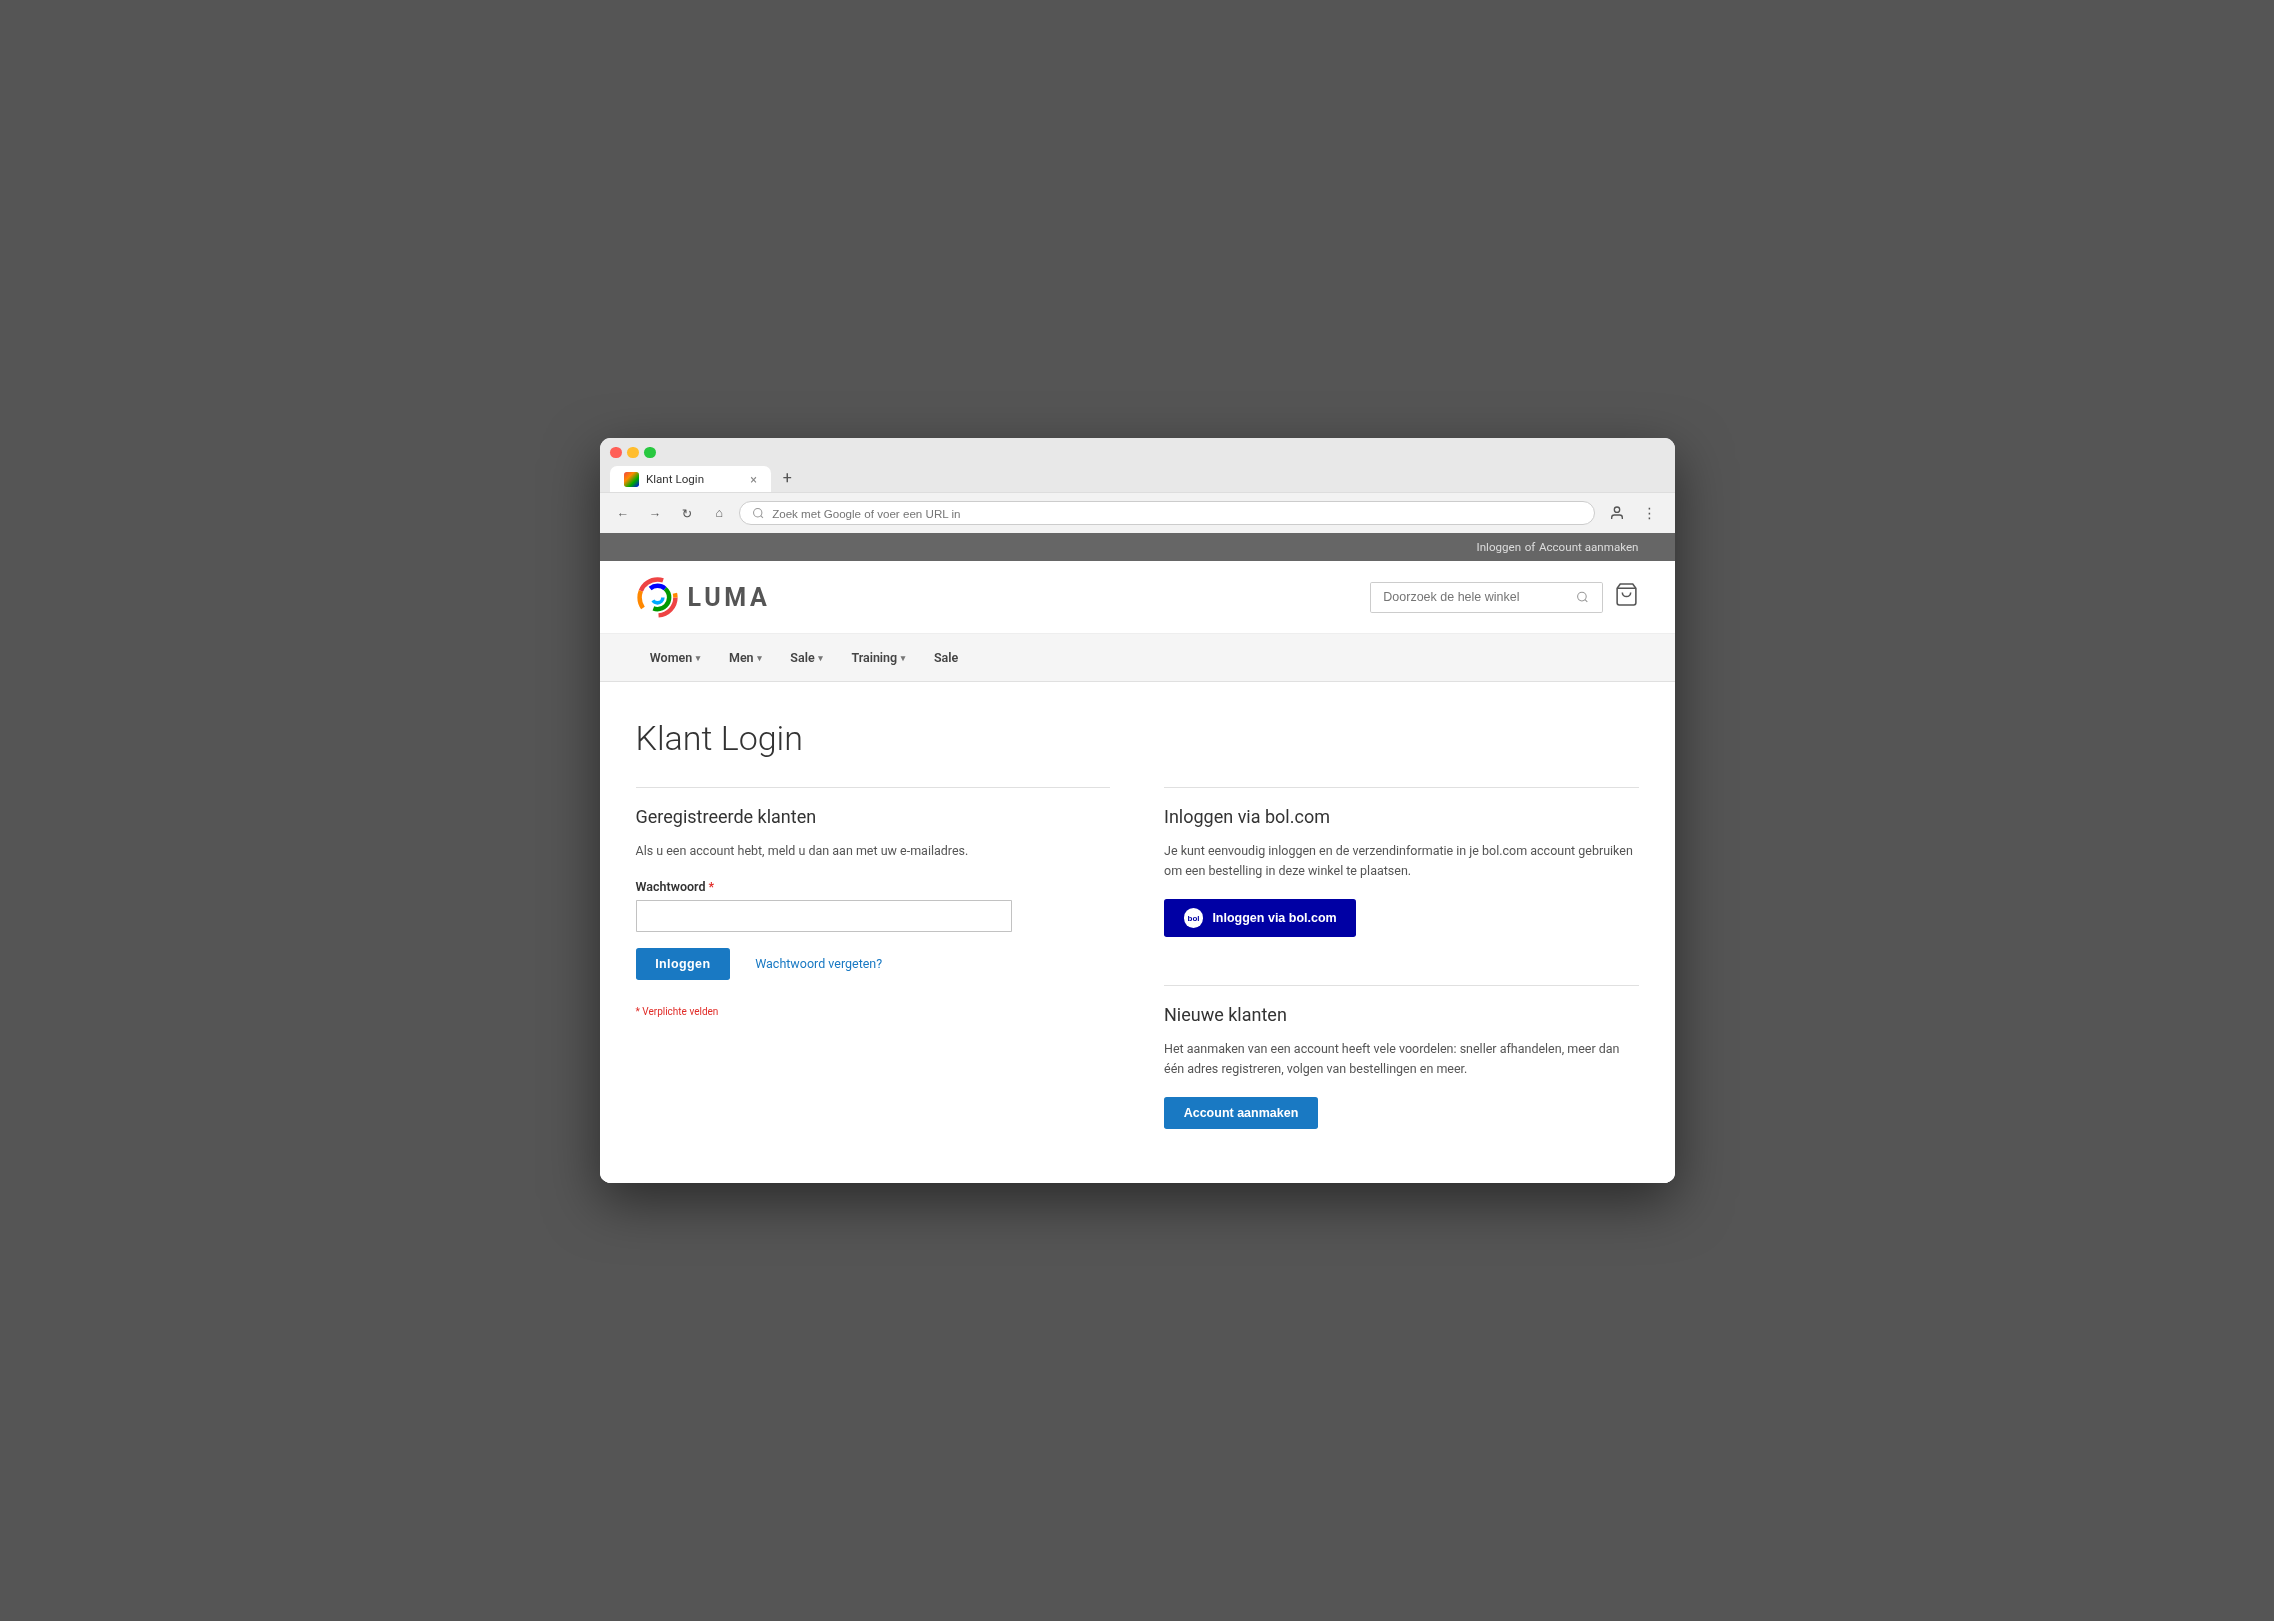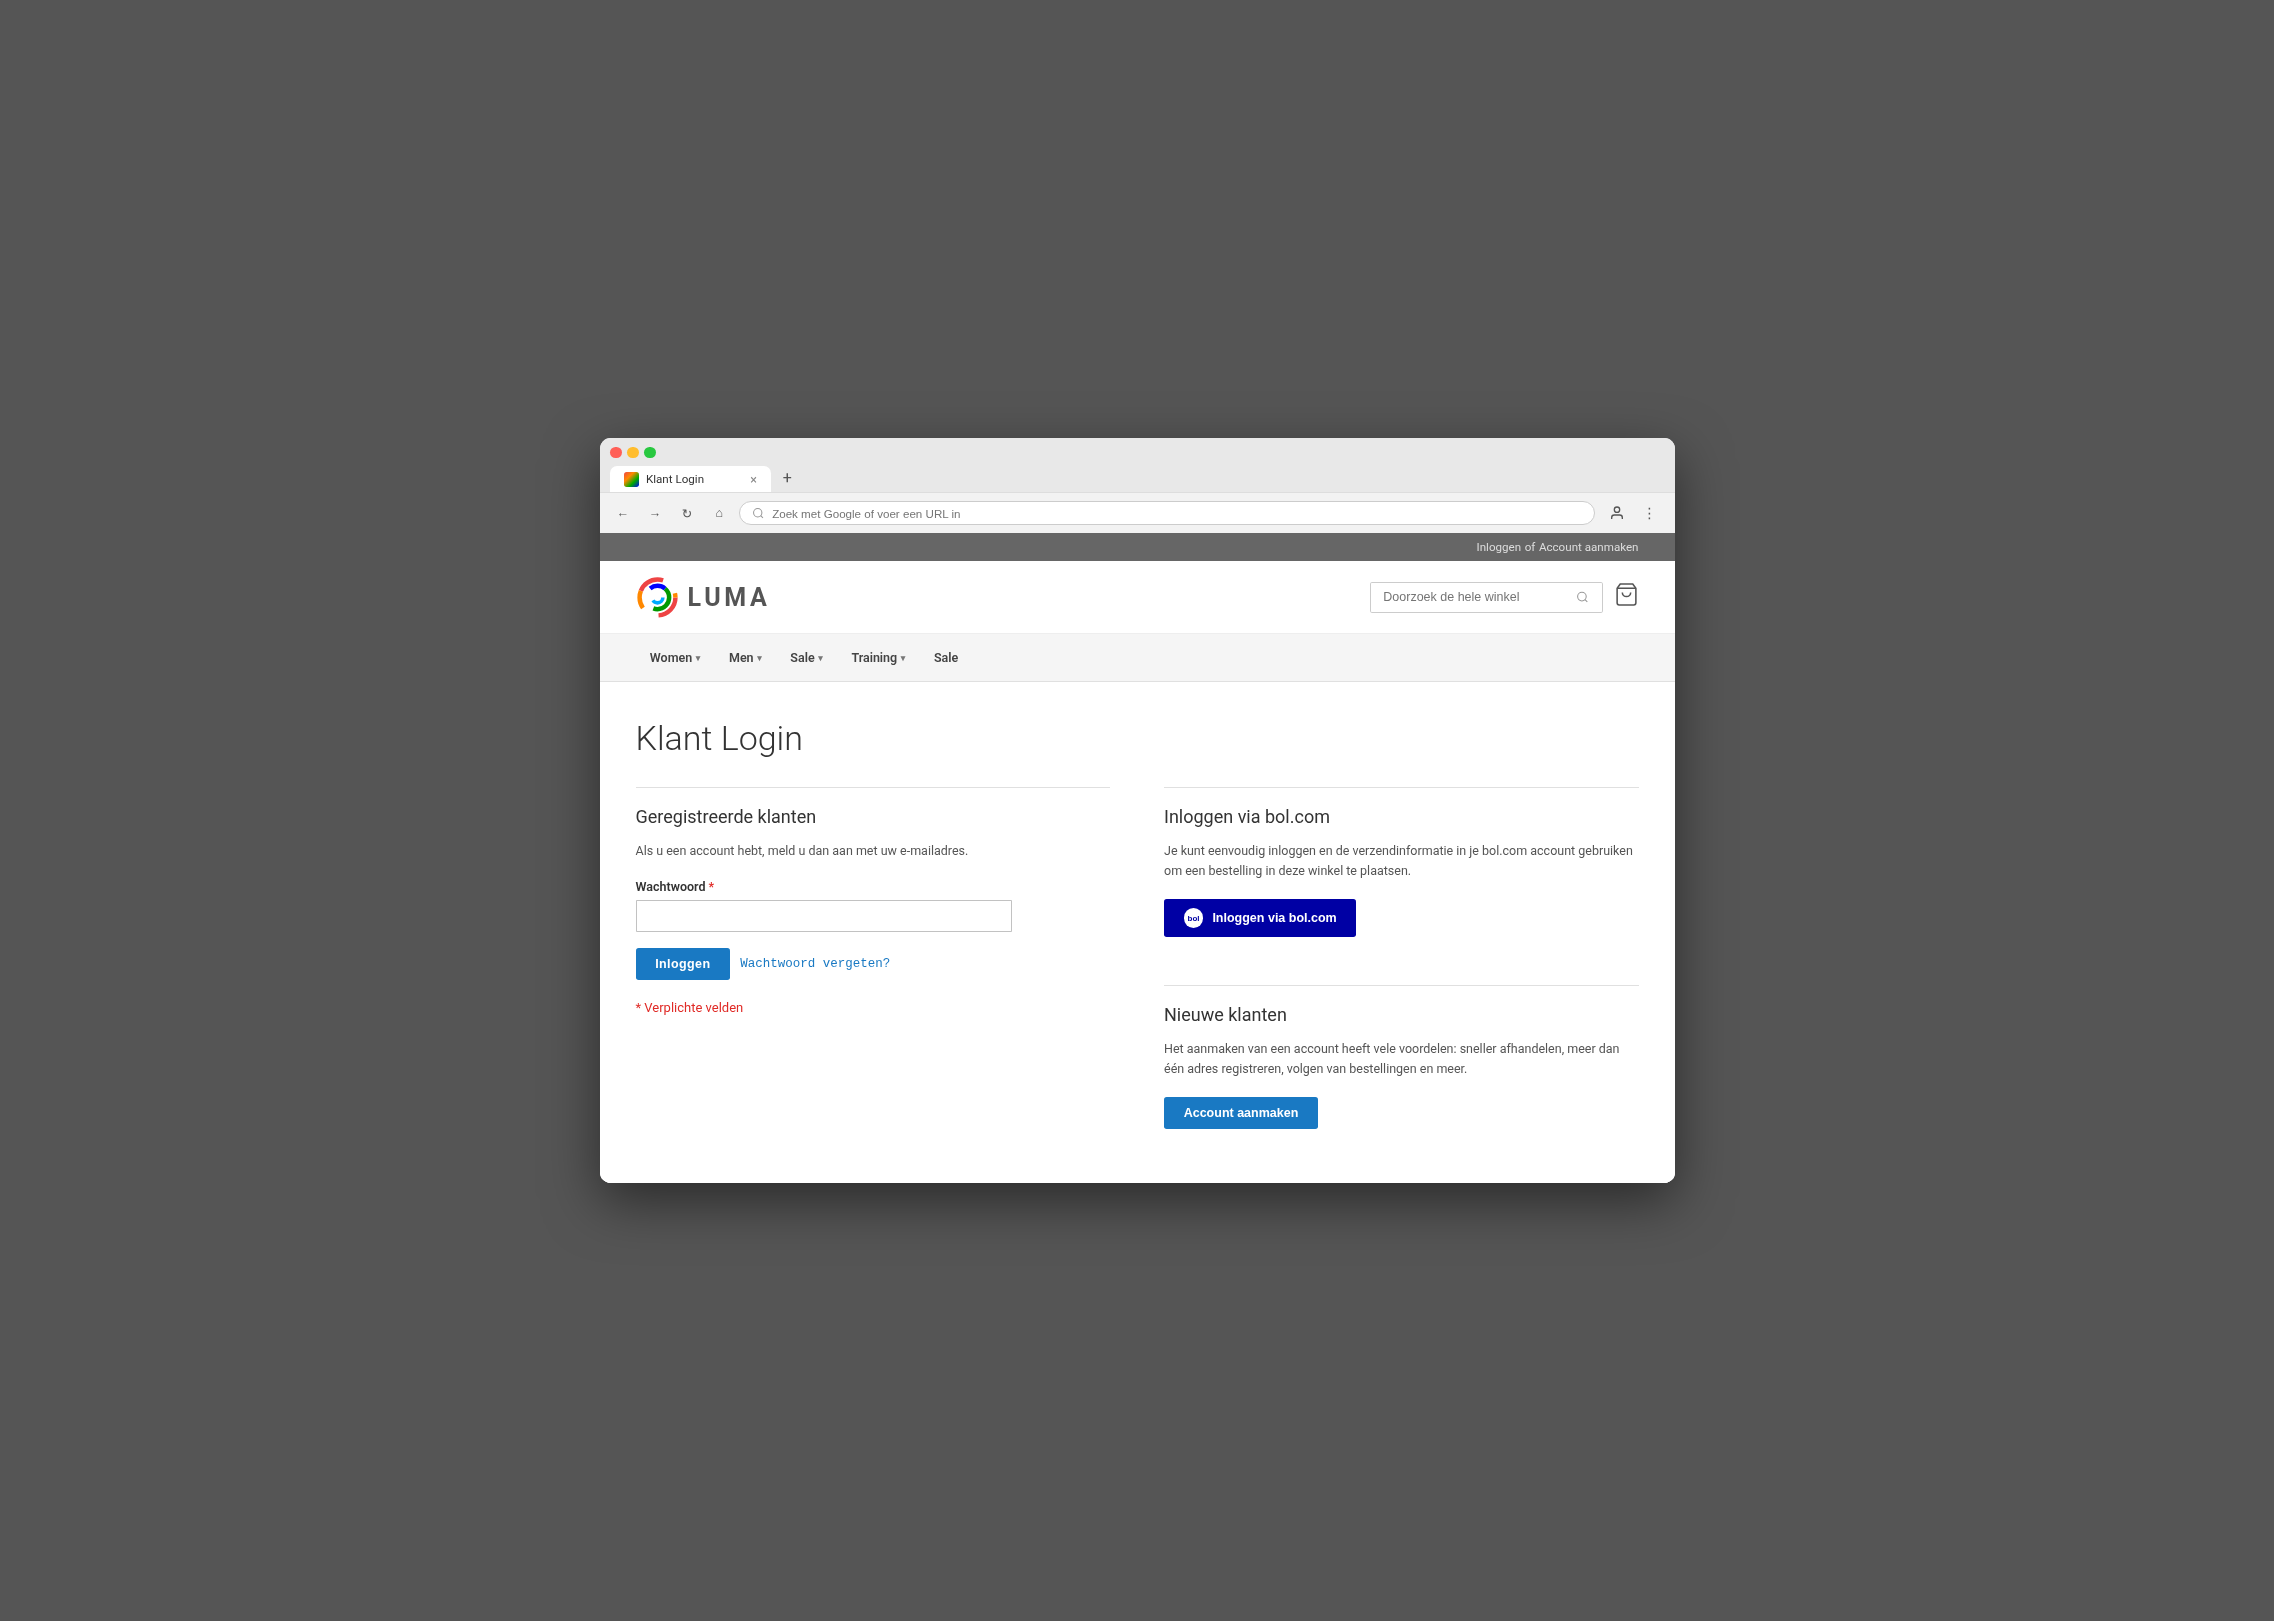--- a/index.html
+++ b/index.html
@@ -375,35 +375,34 @@
       font-weight: 600;
       border-radius: 2.7px;
       cursor: pointer;
     }
 
     .forgot-link {
       color: #1979c3;
       font-size: 12.5px;
       cursor: pointer;
       text-decoration: none;
-      margin-left: 10px;
-      font-family: Liberation Mono, monospace;
+      margin-left: 25px;
     }
 
     .login-row {
       display: flex;
       align-items: center;
       gap: 0;
       margin-bottom: 18px;
     }
 
     .required-note {
       color: #e02b27;
-      font-size: 13px;
-      margin-top: 20px;
+      font-size: 10px;
+      margin-top: 26px;
     }
 
     .divider-section {
       border-top: 0.9px solid #e0e0e0;
       margin-top: 27px;
       padding-top: 18px;
     }
   </style>
 </head>
 <body>

